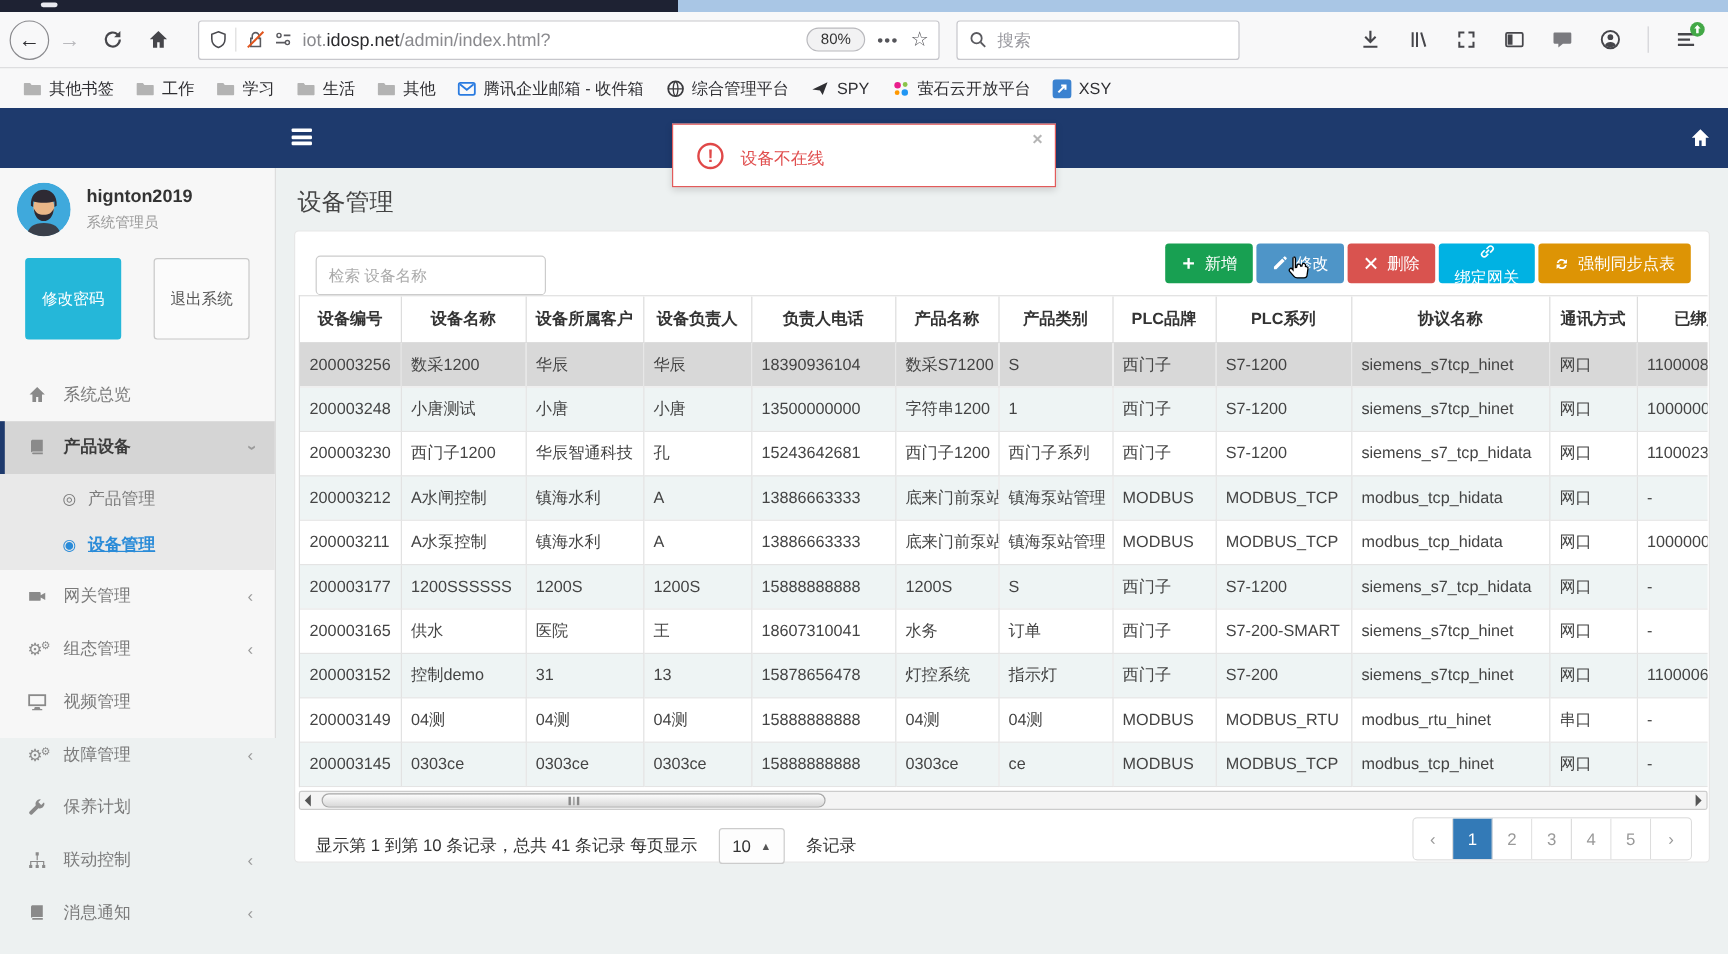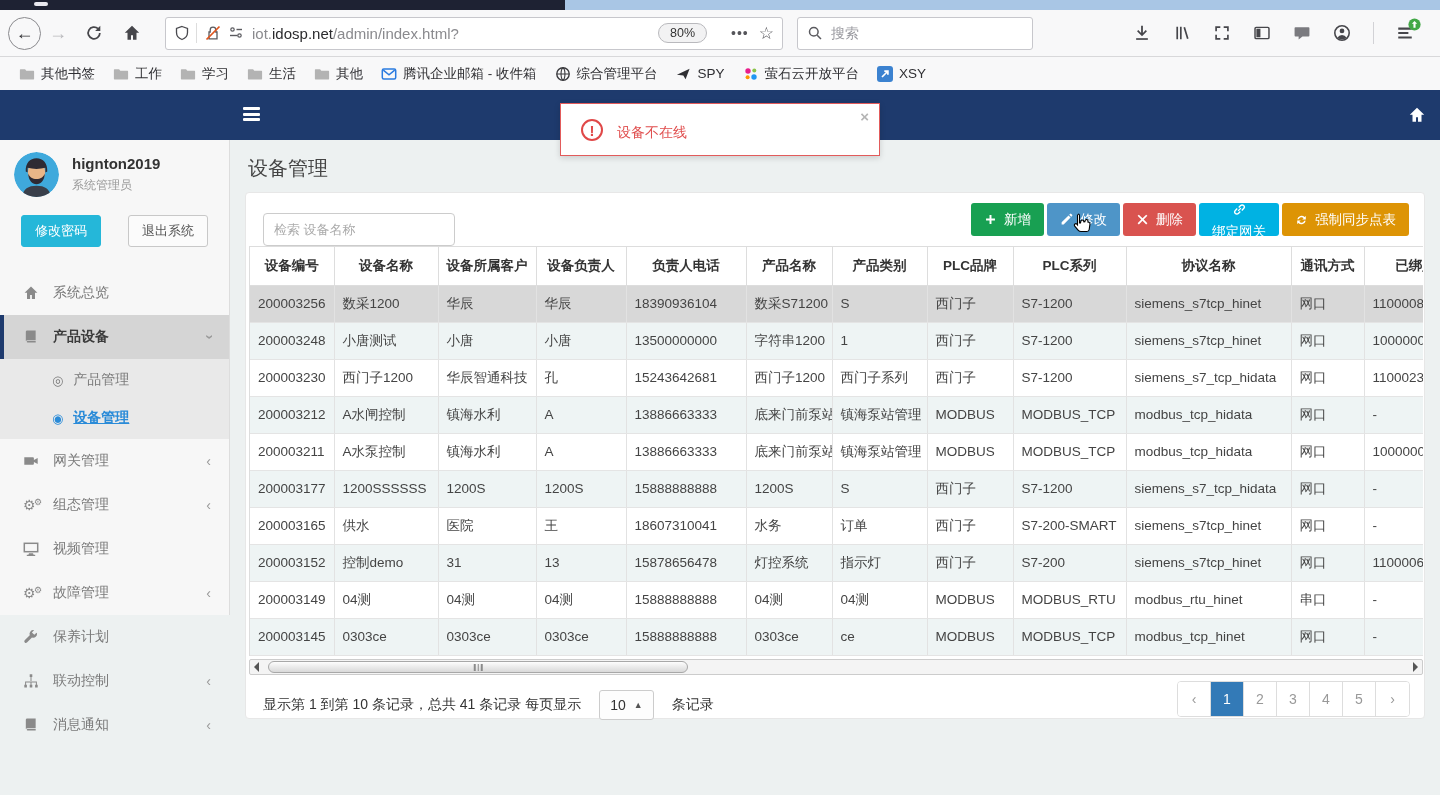--- a/index.html
+++ b/index.html
@@ -17,21 +17,21 @@
   .tb-btn { display:flex; align-items:center; justify-content:center; color:#46464b; }
   .back-circle { width:33px; height:33px; border:1.5px solid #8a8a8e; border-radius:50%; margin-left:8px; font-size:18px; color:#2f2f33; background:#f8f8f9; }
   .fwd { width:34px; font-size:18px; color:#b9b9bd; }
   .ic16 { width:16px; height:16px; }
   .ic18 { width:18px; height:18px; }
   .tb-ic { width:38px; display:flex; justify-content:center; }
   .urlbar { display:flex; align-items:center; width:618px; height:33px; margin-left:14px; background:#fff; border:1px solid #c7c7cc; border-radius:3px; padding:0 8px; }
   .urlbar .sep { width:1px; height:20px; background:#ddd; margin:0 8px 0 6px; }
   .url-text { font-size:15px; color:#8a8a8e; margin-left:8px; white-space:nowrap; overflow:hidden; flex:1; }
   .url-text .domain { color:#2b2b2e; }
-  .zoom-pill { font-size:12.5px; color:#333; border:1px solid #b9b9bd; background:#f2f2f3; border-radius:11px; padding:2px 11px; margin-right:24px; }
+  .zoom-pill { font-size:12.5px; color:#333; border:1px solid #b9b9bd; background:#f2f2f3; border-radius:11px; padding:2px 11px; margin-right:10px; }
   .dots { font-size:14px; letter-spacing:1px; color:#55555a; margin-right:10px; }
   .star { font-size:17px; color:#55555a; }
   .searchbar { display:flex; align-items:center; width:236px; height:33px; margin-left:14px; background:#fff; border:1px solid #c7c7cc; border-radius:3px; padding:0 9px; }
   .searchbar input { border:none; outline:none; font-size:14px; width:170px; margin-left:8px; background:transparent; font-family:inherit; }
   .searchbar input::placeholder { color:#9a9aa0; }
   .tb-right { display:flex; align-items:center; margin-left:100px; gap:22px; color:#4a4a4f; }
   .tb-divider { width:1px; height:22px; background:#d2d2d6; }
   .menu-wrap { position:relative; }
   .update-badge { position:absolute; top:-6px; right:-7px; width:13px; height:13px; }
 
@@ -54,21 +54,21 @@
   .alert-close { position:absolute; right:10px; top:4px; color:#b5b5b5; font-size:15px; font-weight:bold; }
 
   
   .sidebar { position:absolute; top:50px; left:0; width:230px; height:475px; background:#f7f7f7; border-right:1px solid #ddd; }
   .user-block { display:flex; align-items:center; padding:12px 12px 4px 14px; }
   .avatar { width:45px; height:45px; border-radius:50%; overflow:hidden; flex:none; }
   .user-meta { margin-left:13px; }
   .user-name { font-size:15px; font-weight:bold; color:#333; }
   .user-role { font-size:12px; color:#999; margin-top:5px; }
   .user-btns { display:flex; padding:14px 20px 10px 21px; gap:27px; }
-  .btn-cyan { background:#25b7d9; color:#fff; border:1px solid #25b7d9; font-size:13px; padding:6px 13px; border-radius:3px; }
+  .btn-cyan { background:#25b7d9; color:#fff; border:1px solid #25b7d9; font-size:13px; padding:24px 13px; border-radius:3px; }
   .btn-plain { background:#fbfbfb; color:#555; border:1px solid #c8c8c8; font-size:13px; padding:6px 13px; border-radius:3px; }
   .menu { margin-top:14px; }
   .menu-item { position:relative; height:44px; display:flex; align-items:center; padding-left:23px; color:#7a7a7a; font-size:14px; }
   .menu-item .mi-icon { width:19px; height:16px; margin-right:11px; display:flex; color:#8a8a8a; font-size:14px; line-height:16px; }
   .menu-item .chev { position:absolute; right:18px; font-size:14px; color:#9a9a9a; }
   .chev.down { transform:rotate(-90deg); }
   .menu-item.active-parent { background:#d5d5d5; border-left:4px solid #1e3a6d; padding-left:19px; color:#3c3c3c; font-weight:bold; }
   .submenu { background:#e9e9e9; padding:2px 0; }
   .submenu-item { height:38px; display:flex; align-items:center; padding-left:52px; font-size:14px; color:#7a7a7a; }
   .submenu-item .sm-ic { margin-right:10px; font-size:13px; }

